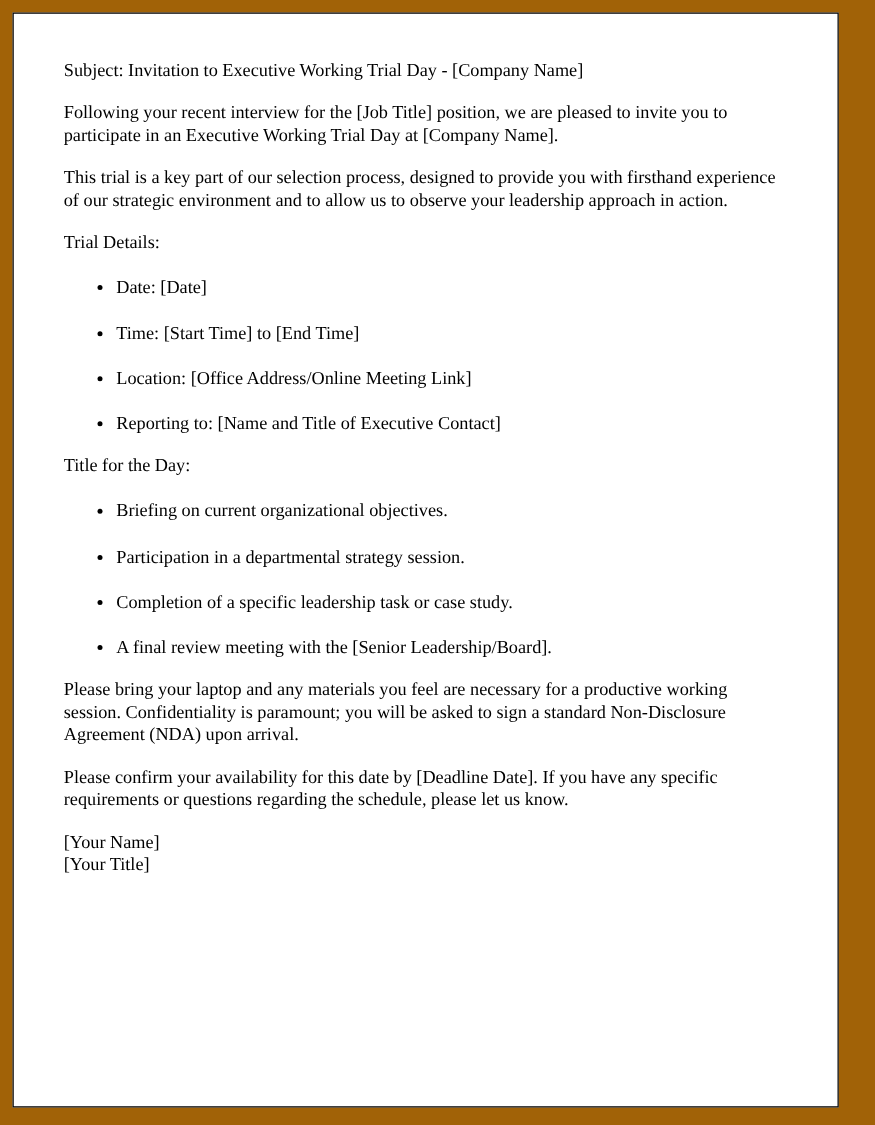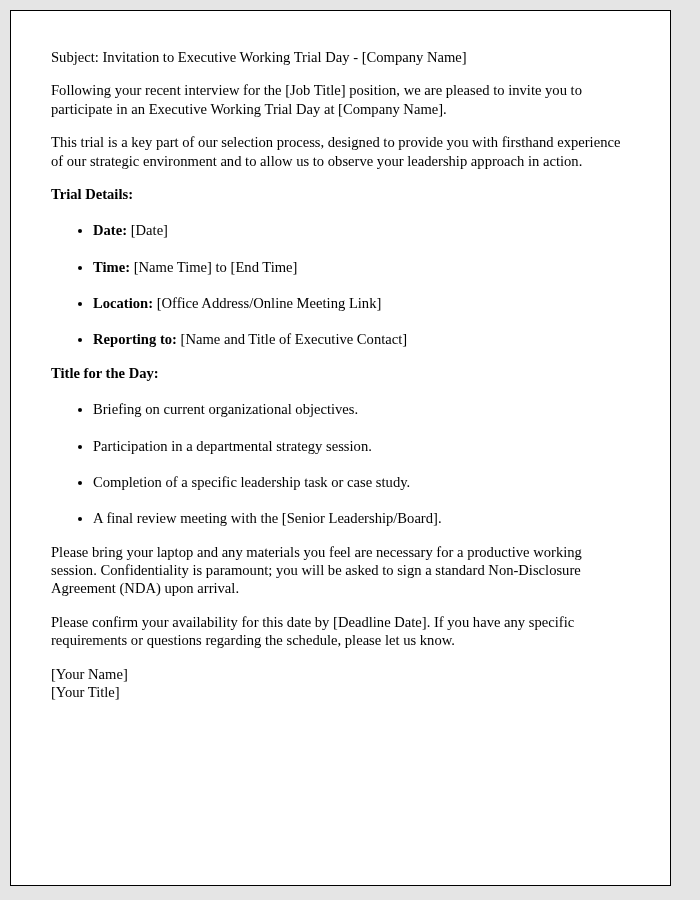--- a/index.html
+++ b/index.html
@@ -4,21 +4,21 @@
 <style>
   html, body {
     margin: 0;
     padding: 0;
     background: #ffffff;
   }
   .page {
     position: relative;
     width: 700px;
     height: 900px;
-    background: #e5e5e5;
+    background: #a16207;
     font-family: "Liberation Serif", serif;
     color: #000000;
   }
   .frame {
     position: absolute;
     left: 10px;
     top: 10px;
     width: 661px;
     height: 876px;
     border: 1px solid #000000;
@@ -27,21 +27,21 @@
   }
   .content {
     padding: 37px 40px 0 40px;
     font-size: 14.6px;
     line-height: 1.26;
   }
   .content p {
     margin: 0 0 15px 0;
   }
   .bold {
-    font-weight: bold;
+    font-weight: normal;
   }
   ul {
     margin: 0 0 15px 0;
     padding-left: 42px;
     list-style-type: disc;
   }
   li {
     margin: 18px 0 3px 0;
   }
   .signature div {
@@ -59,21 +59,21 @@
 
 
       <p>Following your recent interview for the [Job Title] position, we are pleased to invite you to participate in an Executive Working Trial Day at [Company Name].</p>
 
       <p>This trial is a key part of our selection process, designed to provide you with firsthand experience of our strategic environment and to allow us to observe your leadership approach in action.</p>
 
       <p class="bold">Trial Details:</p>
 
       <ul>
         <li><span class="bold">Date:</span><span> [Date]</span></li>
-        <li><span class="bold">Time:</span><span> [Name Time] to [End Time]</span></li>
+        <li><span class="bold">Time:</span><span> [Start Time] to [End Time]</span></li>
         <li><span class="bold">Location:</span><span> [Office Address/Online Meeting Link]</span></li>
         <li><span class="bold">Reporting to:</span><span> [Name and Title of Executive Contact]</span></li>
       </ul>
 
       <p class="bold">Title for the Day:</p>
 
       <ul>
         <li>Briefing on current organizational objectives.</li>
         <li>Participation in a departmental strategy session.</li>
         <li>Completion of a specific leadership task or case study.</li>

